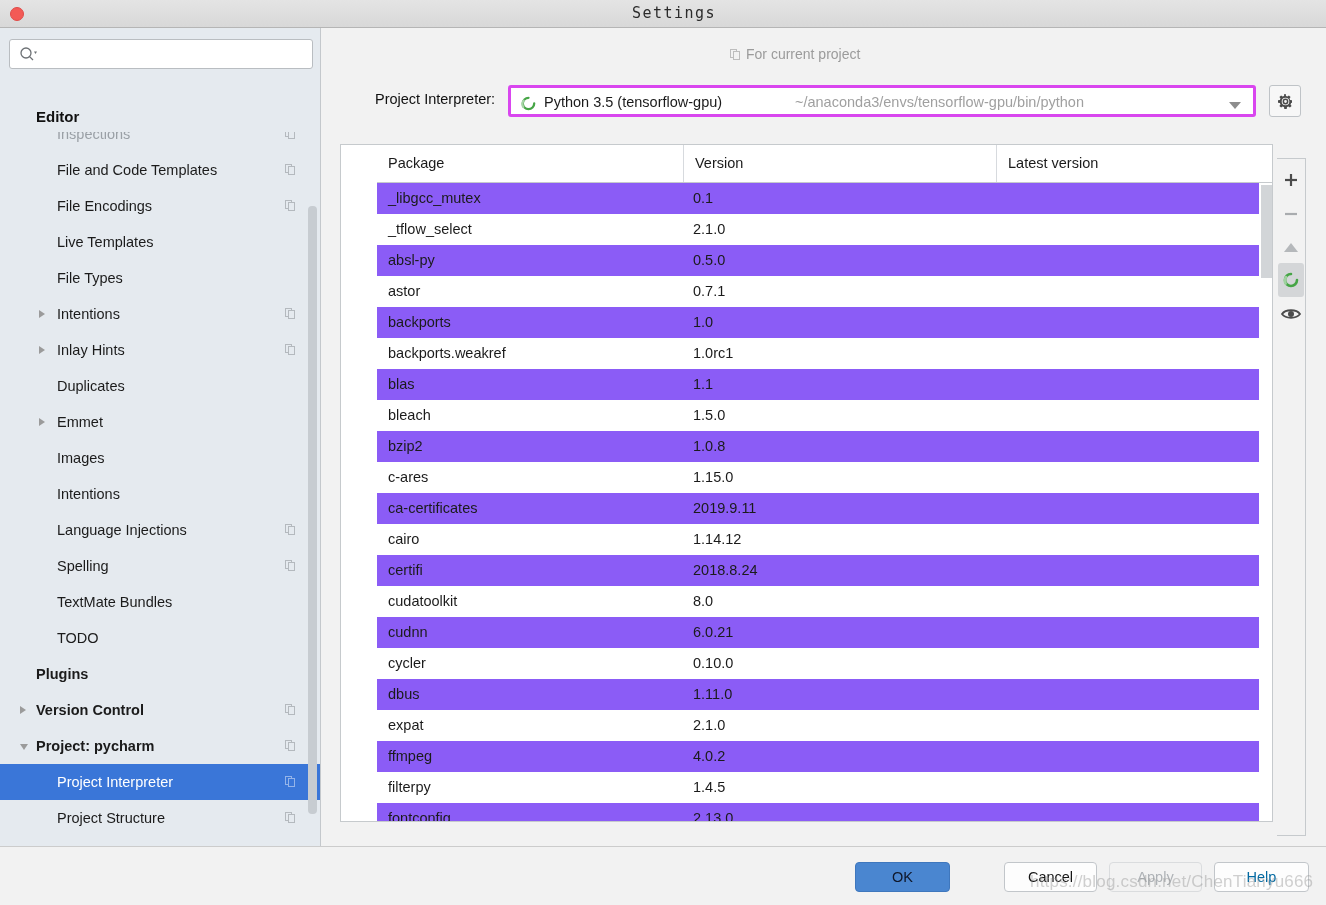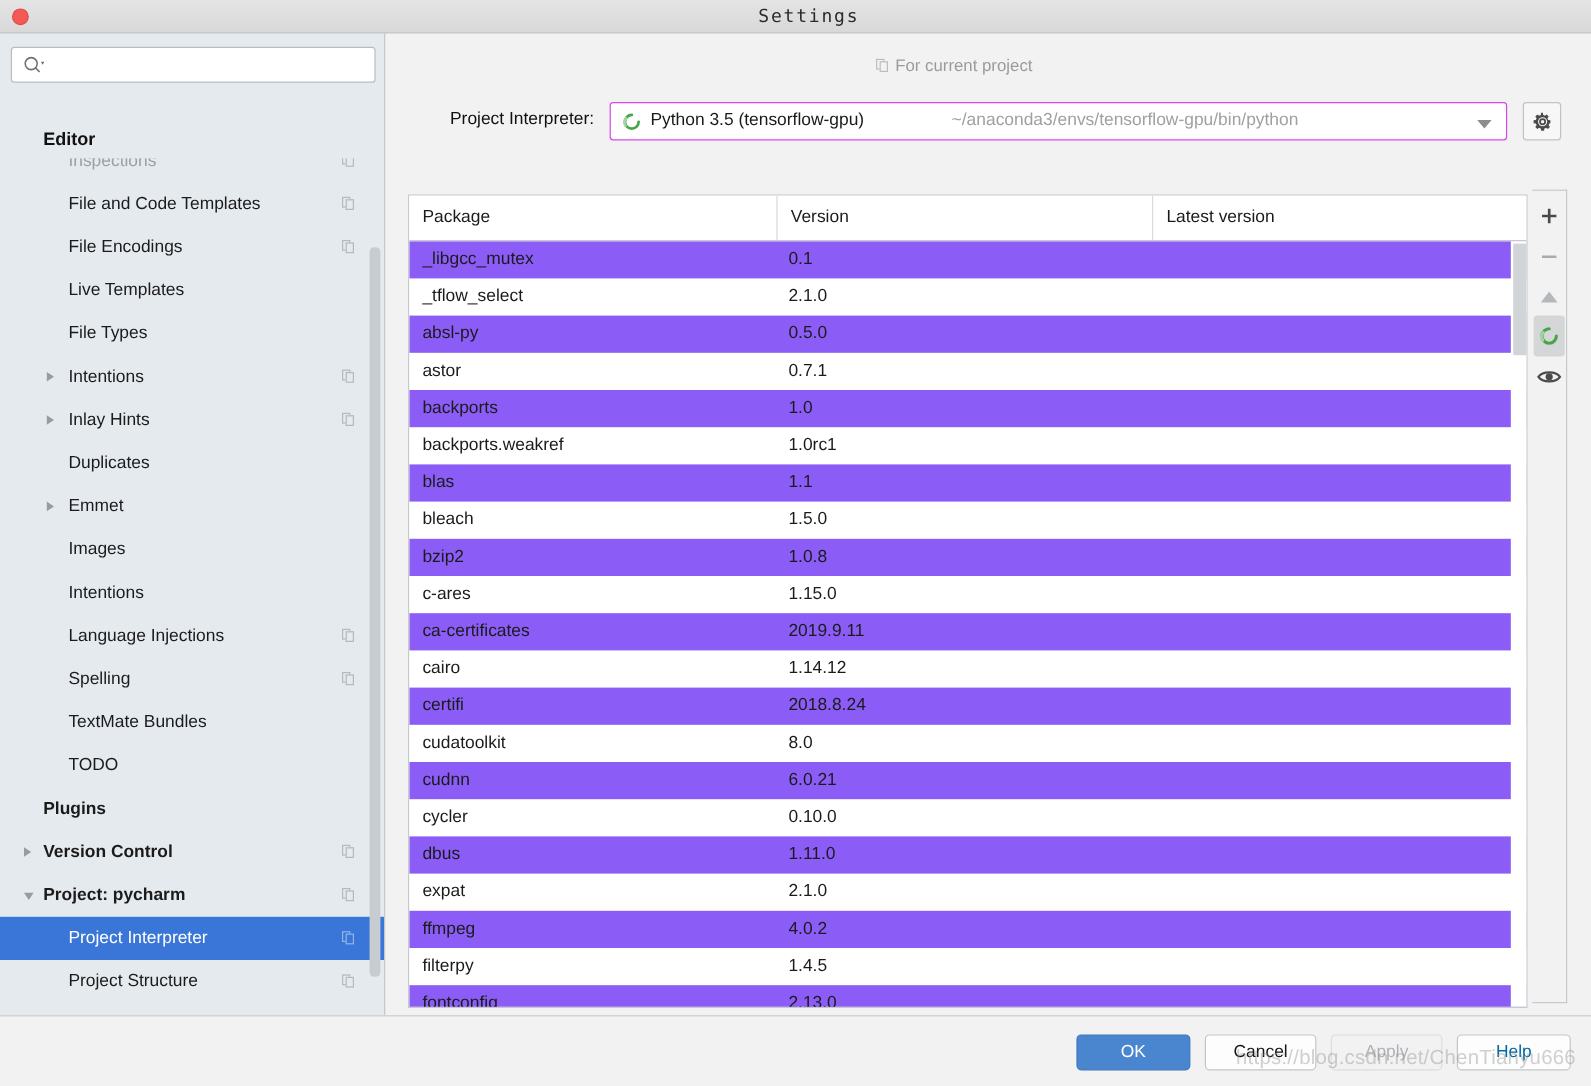--- a/index.html
+++ b/index.html
@@ -216,21 +216,21 @@
     font-size: 14.5px;
     color: #101010;
     white-space: nowrap;
     margin-left: 34px;
   }
   #interp-combo {
     position: absolute;
     left: 186px; top: 57px;
     width: 748px; height: 32px;
     background: #ffffff;
-    border: 1px solid #d946ef;
+    border: 3px solid #d946ef;
     border-radius: 3px;
   }
   #interp-spinner {
     position: absolute;
     left: 9px; top: 7px;
     width: 17px; height: 17px;
   }
   #interp-name {
     position: absolute;
     left: 33px; top: 6px;
@@ -263,25 +263,26 @@
   }
   #gear-icon {
     position: absolute;
     left: 7px; top: 7px;
     width: 17px; height: 17px;
   }
 
   
   #table-area {
     position: absolute;
-    left: 18px; top: 134px;
+    left: 18px; top: 116px;
     width: 933px; height: 678px;
     background: #ffffff;
     border: 1px solid #c6cacd;
     overflow: hidden;
+    padding-left: 36px;
   }
   #thead {
     position: relative;
     height: 38px;
     background: #ffffff;
     border-bottom: 1px solid #c6cacd;
   }
   #thead .th {
     position: absolute;
     top: 0;
@@ -367,24 +368,24 @@
     top: 15px;
     height: 30px;
     border-radius: 4px;
     font-family: "Liberation Sans", sans-serif;
     font-size: 14.5px;
     text-align: center;
     line-height: 28px;
     white-space: nowrap;
   }
   #btn-ok {
-    left: 897px; width: 95px;
+    left: 855px; width: 95px;
     background: #4a86d0;
     border: 1px solid #3f77bd;
-    color: #ffffff;
+    color: #0f172a;
   }
   #btn-cancel {
     left: 1004px; width: 93px;
     background: #fdfdfd;
     border: 1px solid #c2c6ca;
     color: #161616;
   }
   #btn-apply {
     left: 1109px; width: 93px;
     background: #f2f2f2;

